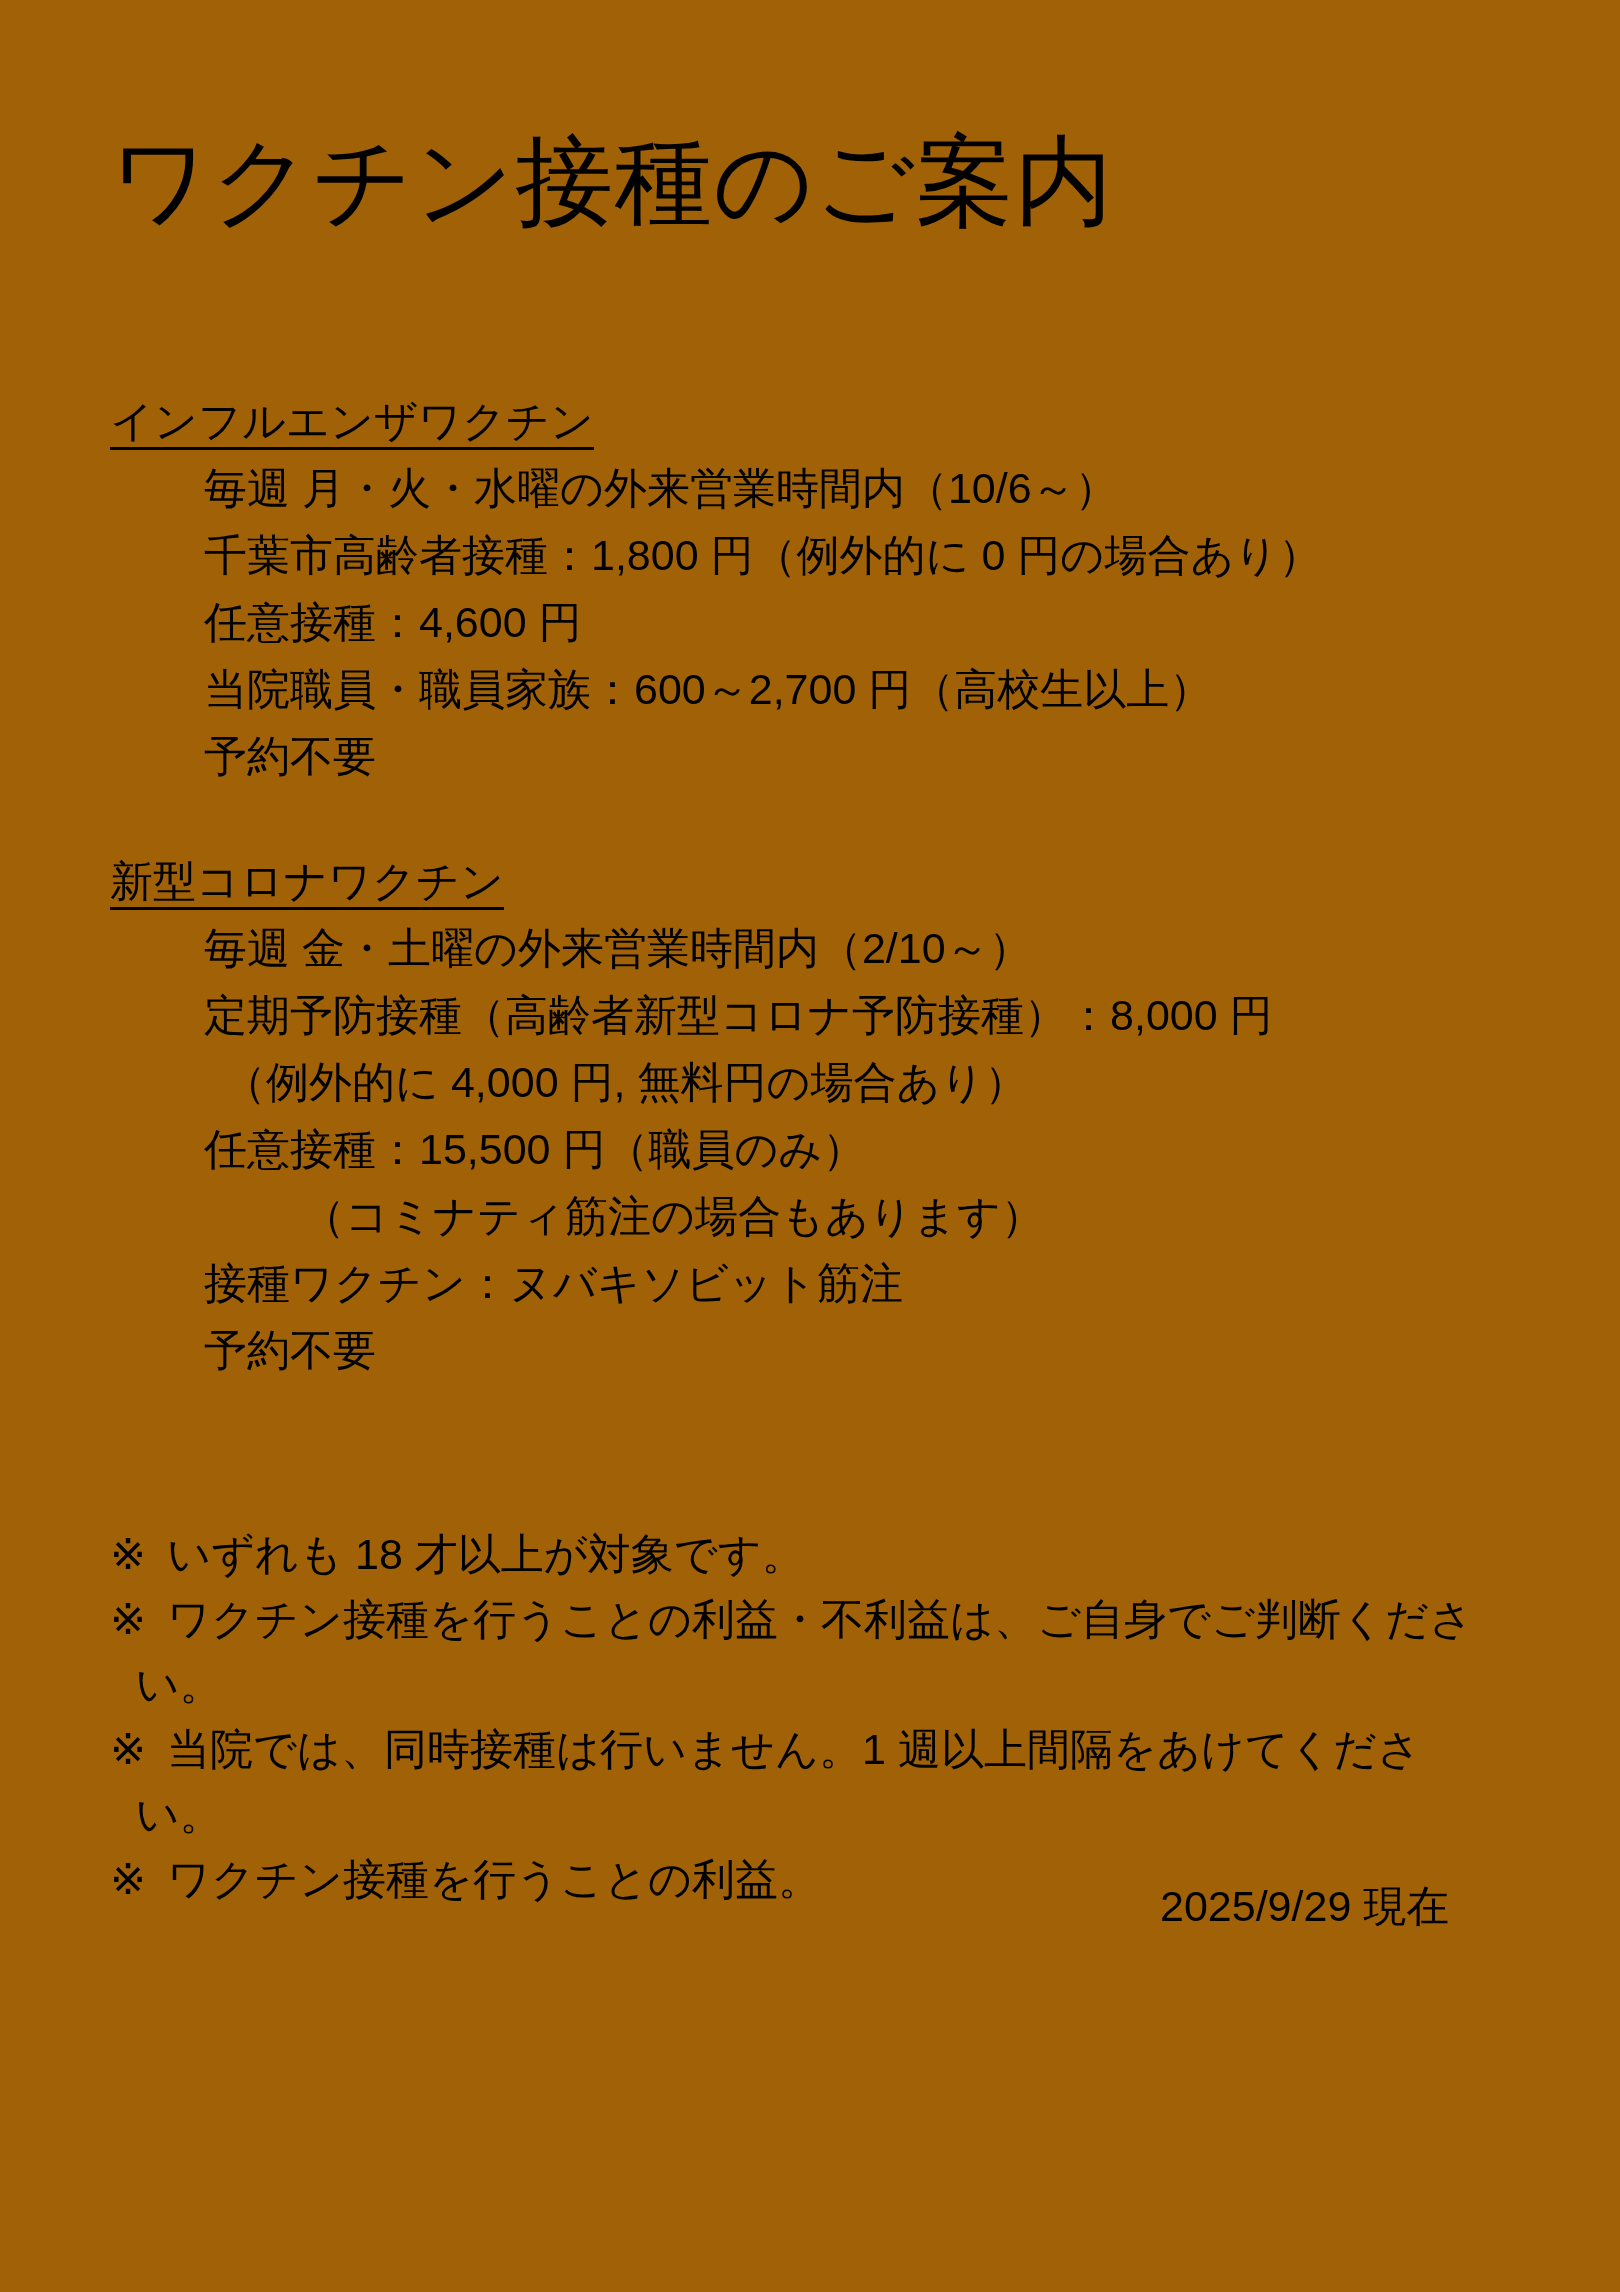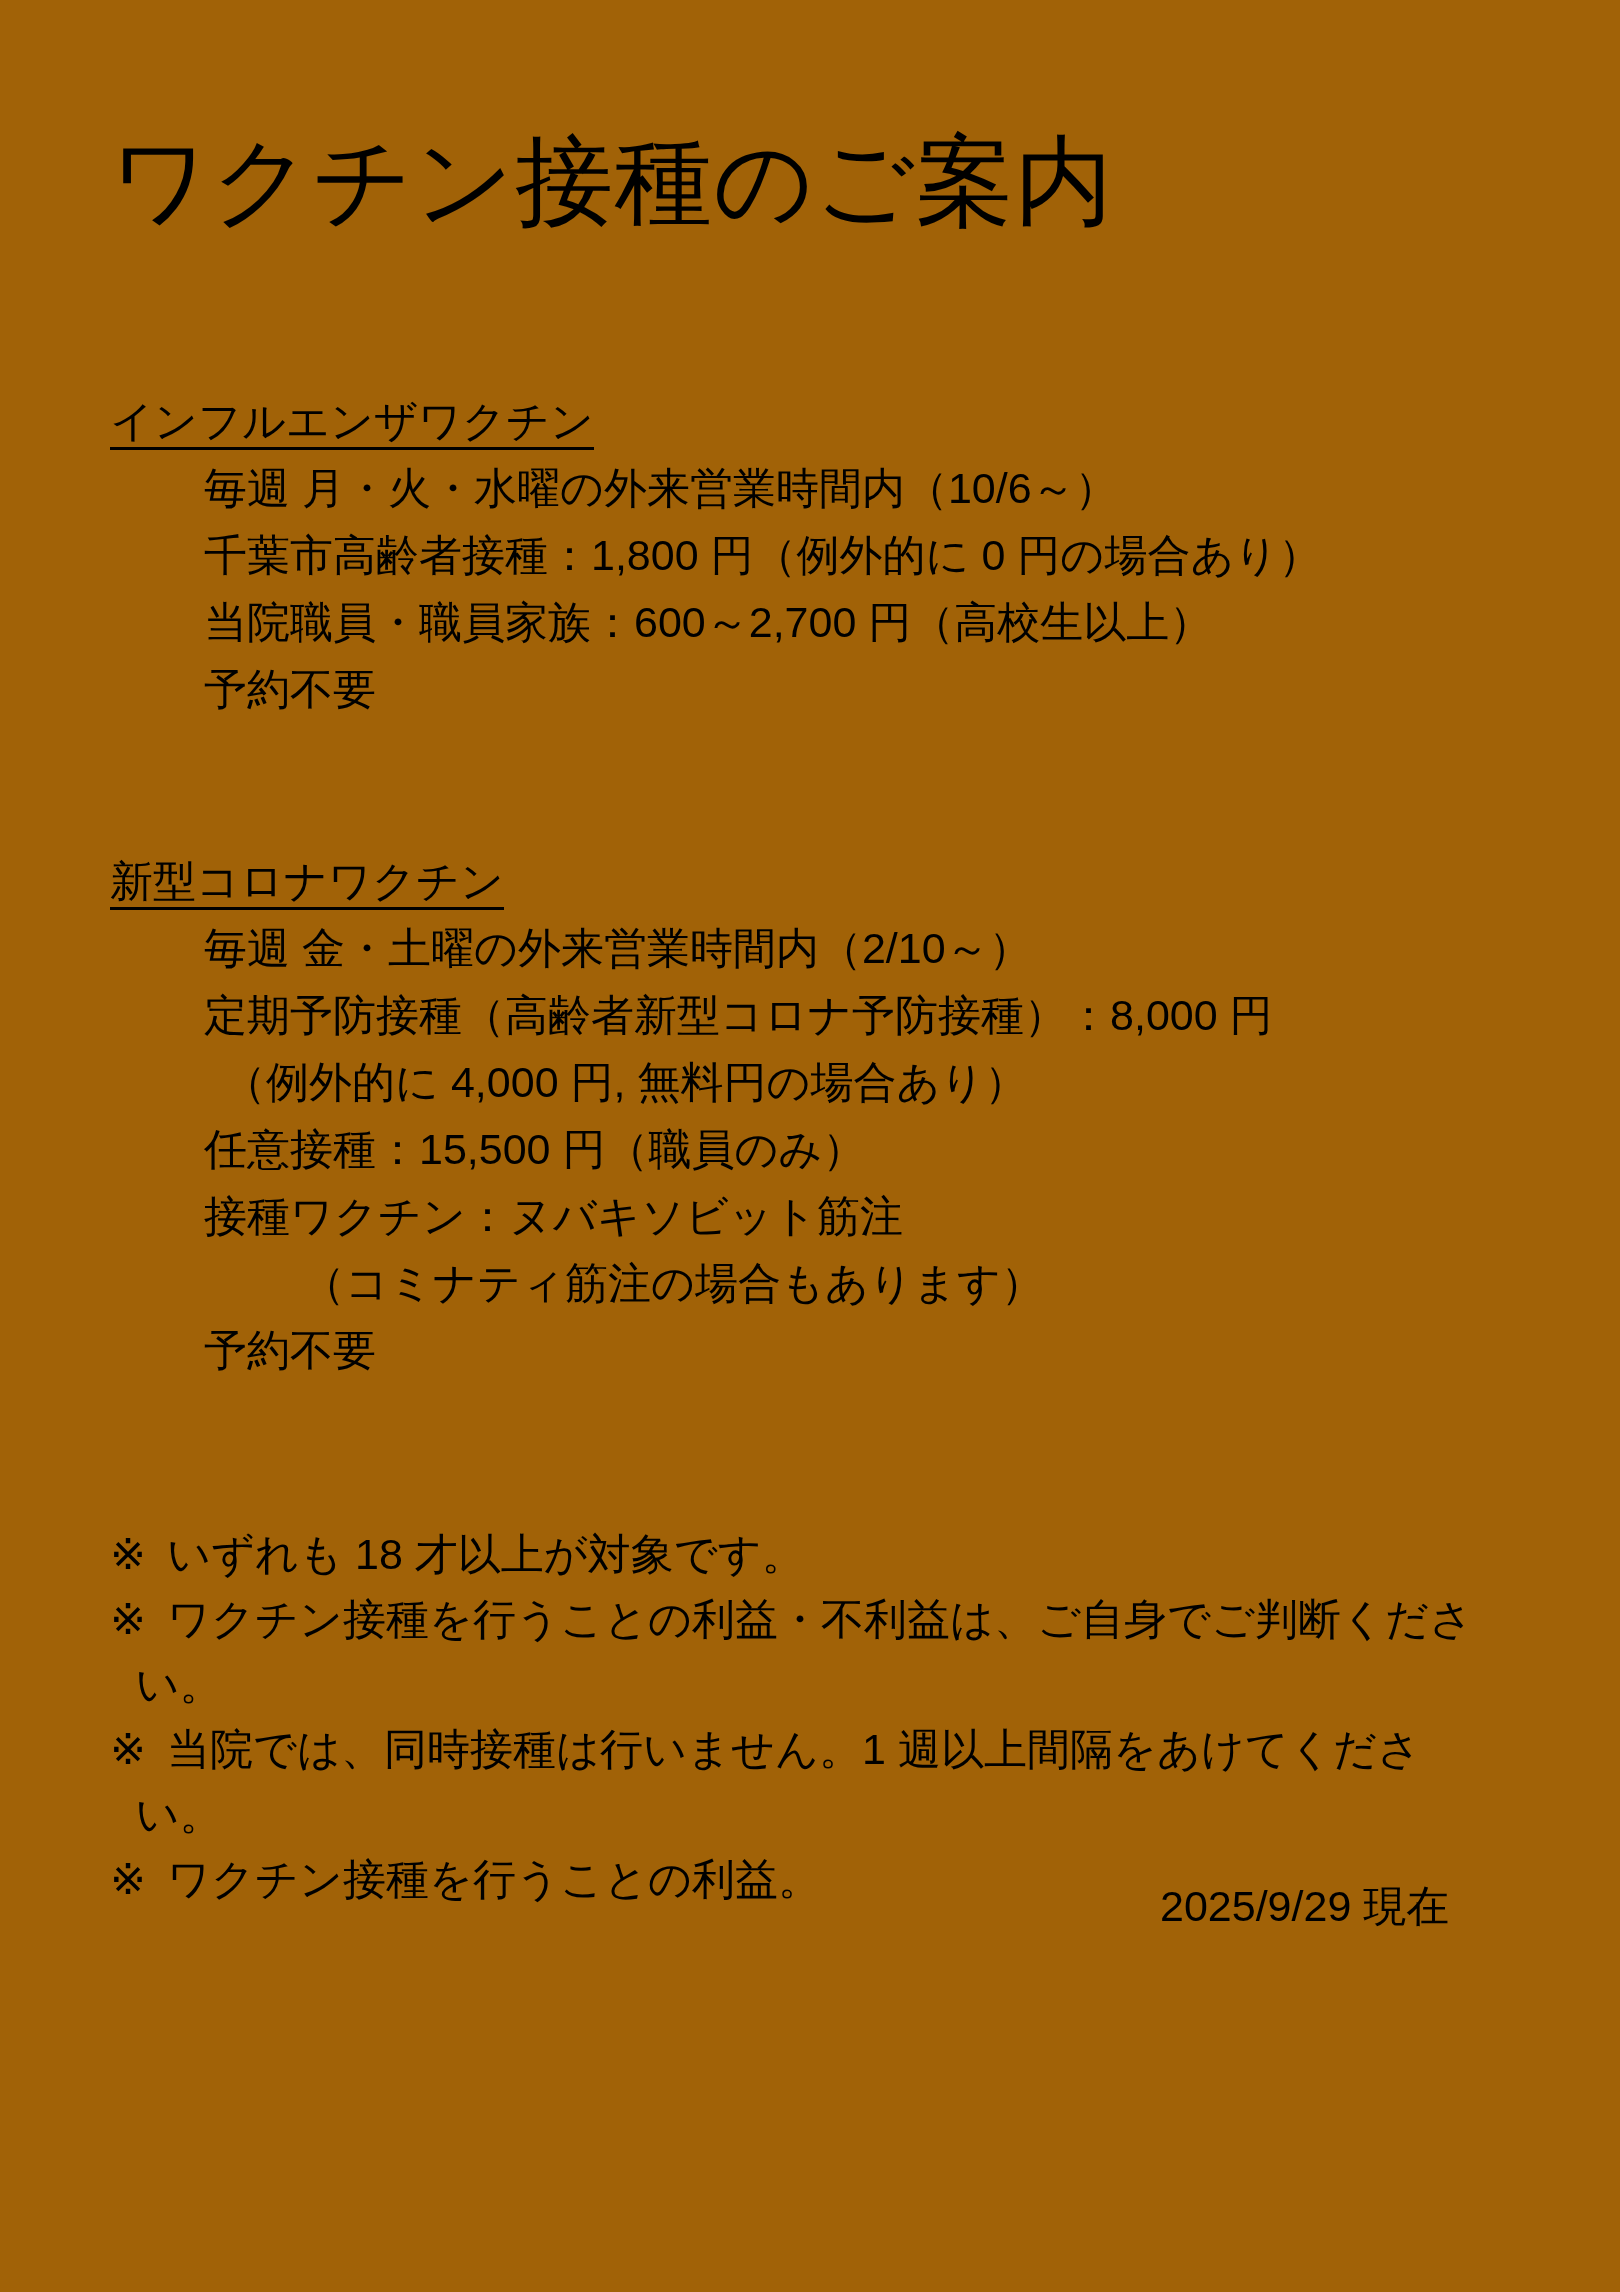--- a/index.html
+++ b/index.html
@@ -72,34 +72,35 @@
 <div class="page">
 
   <div class="title">ワクチン接種のご案内</div>
 
   <div class="section section-1">
     <div class="section-heading">
       <span class="underline">インフルエンザワクチン</span>
     </div>
     <div class="detail-line">毎週 月・火・水曜の外来営業時間内（10/6～）</div>
     <div class="detail-line">千葉市高齢者接種：1,800 円（例外的に 0 円の場合あり）</div>
+    <div class="detail-line">任意接種：4,600 円</div>
     <div class="detail-line">当院職員・職員家族：600～2,700 円（高校生以上）</div>
     <div class="detail-line">予約不要</div>
   </div>
 
   <div class="section section-2">
     <div class="section-heading">
       <span class="underline">新型コロナワクチン</span>
     </div>
     <div class="detail-line">毎週 金・土曜の外来営業時間内（2/10～）</div>
     <div class="detail-line">定期予防接種（高齢者新型コロナ予防接種）：8,000 円</div>
     <div class="detail-line sub-a">（例外的に 4,000 円, 無料円の場合あり）</div>
     <div class="detail-line">任意接種：15,500 円（職員のみ）</div>
+    <div class="detail-line sub-b">（コミナティ筋注の場合もあります）</div>
     <div class="detail-line">接種ワクチン：ヌバキソビット筋注</div>
-    <div class="detail-line sub-b">（コミナティ筋注の場合もあります）</div>
     <div class="detail-line">予約不要</div>
   </div>
 
   <div class="notes">
     <div class="note-line">
       <span class="note-marker">※</span><span>いずれも 18 才以上が対象です。</span>
     </div>
     <div class="note-line">
       <span class="note-marker">※</span><span>ワクチン接種を行うことの利益・不利益は、ご自身でご判断くださ</span>
     </div>

